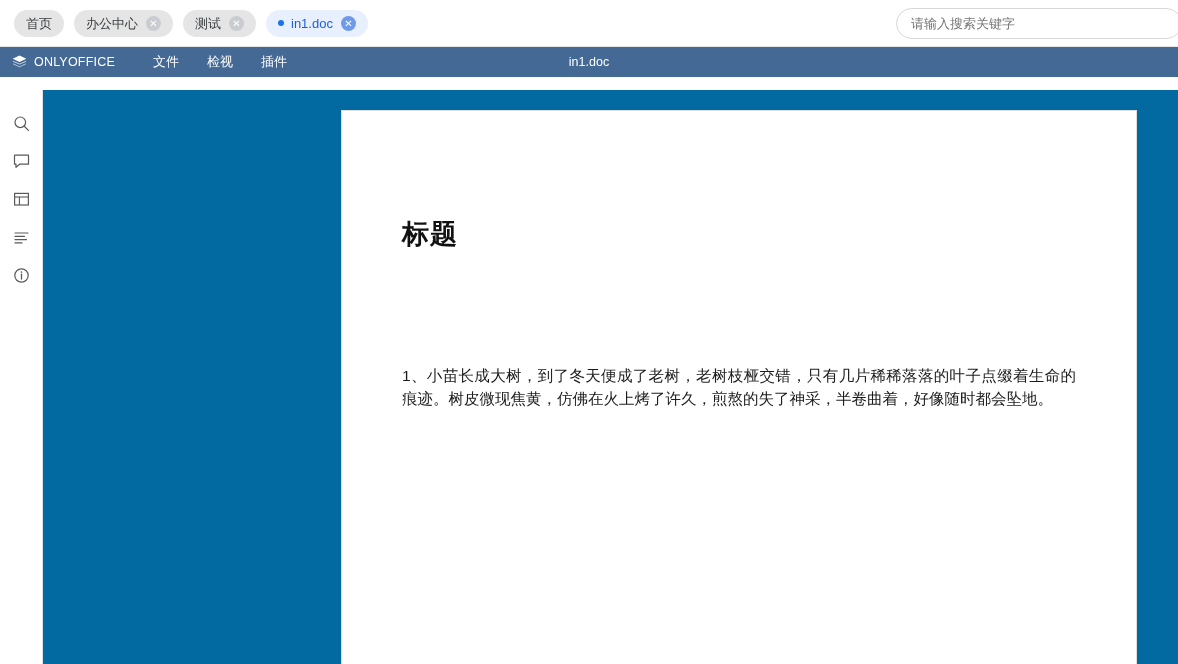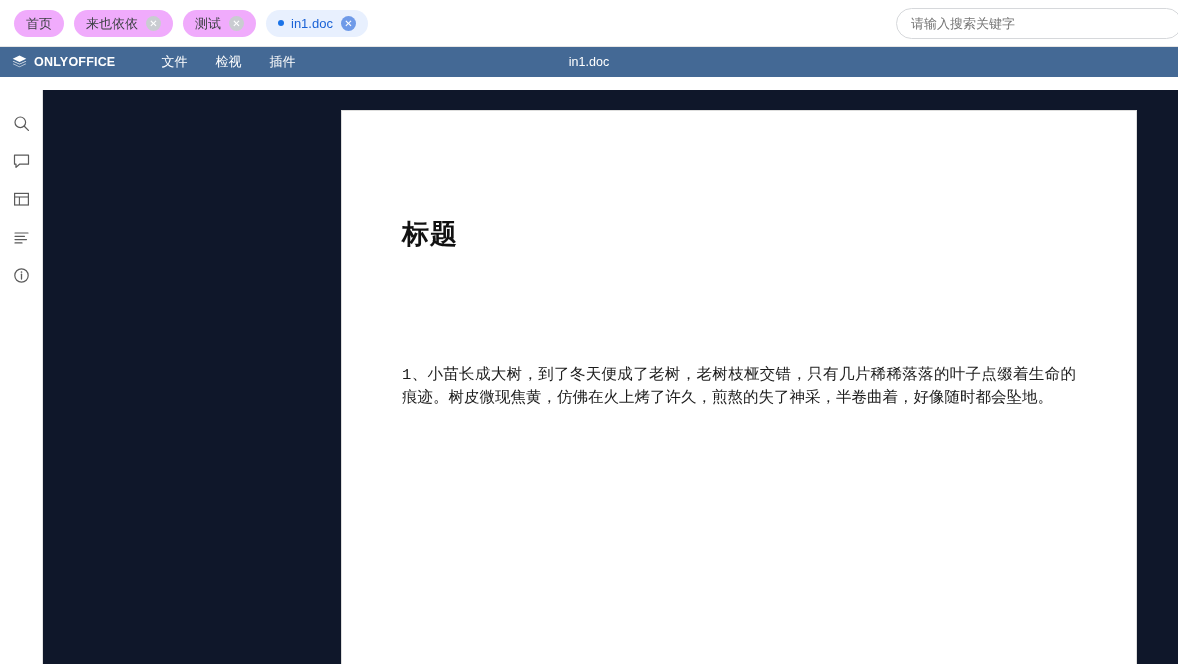--- a/index.html
+++ b/index.html
@@ -33,21 +33,21 @@
     display: flex;
     align-items: center;
     padding-left: 14px;
     box-sizing: border-box;
   }
   .tab {
     display: flex;
     align-items: center;
     height: 27px;
     border-radius: 14px;
-    background: #f0abfc;
+    background: #e5e5e5;
     color: #3c4043;
     font-size: 13px;
     padding: 0 12px;
     margin-right: 10px;
     white-space: nowrap;
     cursor: default;
   }
   .tab.active {
     background: #e8f0fe;
     color: #1a62d6;
@@ -101,22 +101,22 @@
     background: #446995;
     color: #ffffff;
     display: flex;
     align-items: center;
     font-size: 13px;
   }
   .oo-logo {
     display: flex;
     align-items: center;
     margin-left: 12px;
-    margin-right: 32px;
-    font-weight: bold;
+    margin-right: 24px;
+    font-weight: normal;
     letter-spacing: .2px;
     font-size: 12.5px;
   }
   .oo-logo .glyph {
     margin-right: 7px;
     display: inline-block;
     line-height: 1;
     font-size: 14px;
   }
   .oo-menu { display: flex; align-items: flex-end; }
@@ -160,21 +160,21 @@
     color: #5a5a5a;
   }
   .rail .ricon svg { display: block; }
 
   
   .editor-bg {
     position: absolute;
     top: 90px; left: 43px;
     width: 1135px;
     height: 574px;
-    background: #0f172a;
+    background: #0369a1;
     overflow: hidden;
   }
   .page {
     position: absolute;
     left: 298px;
     top: 20px;
     width: 796px;
     height: 1000px;
     background: #ffffff;
     border: 1px solid #dededd;
@@ -185,42 +185,42 @@
   }
   .doc-title {
     font-family: "Liberation Serif", serif;
     font-size: 27px;
     font-weight: bold;
     color: #111111;
     letter-spacing: 1px;
   }
   .doc-gap { height: 96px; }
   .para {
-    font-family: Liberation Mono, monospace;
+    font-family: Liberation Sans, sans-serif;
     font-size: 15.5px;
     line-height: 23px;
     color: #1b1b1b;
     margin-bottom: 11px;
     text-align: justify;
   }
   .para.indent { text-indent: 2em; }
 </style>
 </head>
 <body>
 
 <div id="app">
 
   <div class="tabbar">
 
     <div class="tab">
       <span class="label">首页</span>
     </div>
 
     <div class="tab">
-      <span class="label">来也依依</span>
+      <span class="label">办公中心</span>
       <span class="close">✕</span>
     </div>
 
     <div class="tab">
       <span class="label">测试</span>
       <span class="close">✕</span>
     </div>
 
     <div class="tab active">
       <span class="dot"></span>

